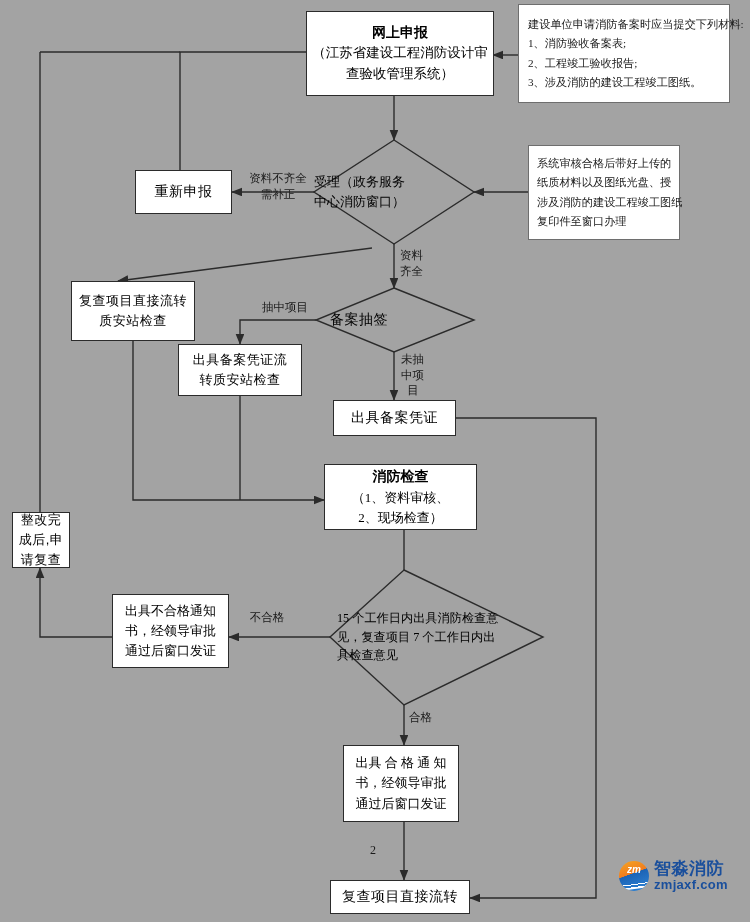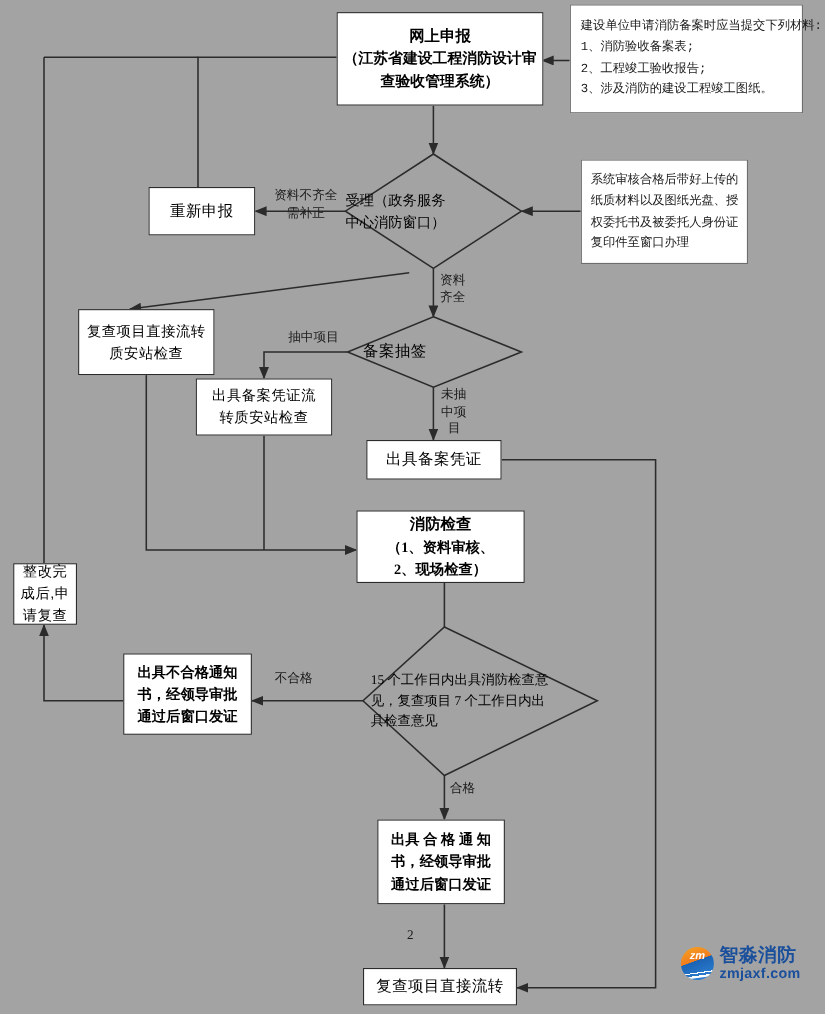--- a/index.html
+++ b/index.html
@@ -46,21 +46,21 @@
     line-height: 1.55;
   }
   .b-bold .nline {
     font-weight: normal;
     letter-spacing: 0.5px;
   }
   .b-bold {
     font-family: "Liberation Sans", "DejaVu Sans", sans-serif;
   }
   .b-serif .nline {
-    font-weight: bold;
+    font-weight: normal;
   }
   .note .nline {
     text-align: left;
     align-self: flex-start;
     line-height: 1.72;
     color: #1a1a1a;
   }
   .diamond-label {
     position: absolute;
     display: flex;
@@ -189,31 +189,31 @@
       <path d="M404,570 L543,637 L404,705 L330,637 Z"></path>
     </g>
   </svg>
 
   <div class="node box b-serif" style="left:306px; top:11px; width:188px; height:85px; font-size:13.5px;">
     <span class="nline" style="font-weight:bold; font-family:'Liberation Sans', sans-serif; font-size:14px;">网上申报</span>
     <span class="nline">（江苏省建设工程消防设计审</span>
     <span class="nline">查验收管理系统）</span>
   </div>
 
-  <div class="node box note" style="left:518px; top:4px; width:212px; height:99px; font-size:11.2px; padding:3px 9px; justify-content:center;font-family:Liberation Mono, monospace;">
+  <div class="node box note" style="left:518px; top:4px; width:212px; height:99px; font-size:11.2px; padding:3px 9px; justify-content:center;">
     <span class="nline">建设单位申请消防备案时应当提交下列材料:</span>
     <span class="nline">1、消防验收备案表;</span>
     <span class="nline">2、工程竣工验收报告;</span>
     <span class="nline">3、涉及消防的建设工程竣工图纸。</span>
   </div>
 
   <div class="node box note" style="left:528px; top:145px; width:152px; height:95px; font-size:11.2px; padding:5px 8px; justify-content:center;">
     <span class="nline">系统审核合格后带好上传的</span>
     <span class="nline">纸质材料以及图纸光盘、授</span>
-    <span class="nline">权委托书及被委托人身份证</span>
+    <span class="nline">涉及消防的建设工程竣工图纸</span>
     <span class="nline">复印件至窗口办理</span>
   </div>
 
   <div class="diamond-label" style="left:314px; top:160px; width:160px; height:64px; font-size:13px;">
     <span class="nline">受理（政务服务</span>
     <span class="nline">中心消防窗口）</span>
   </div>
 
   <div class="node box b-bold" style="left:135px; top:170px; width:97px; height:44px; font-size:14px;">
     <span class="nline">重新申报</span>

